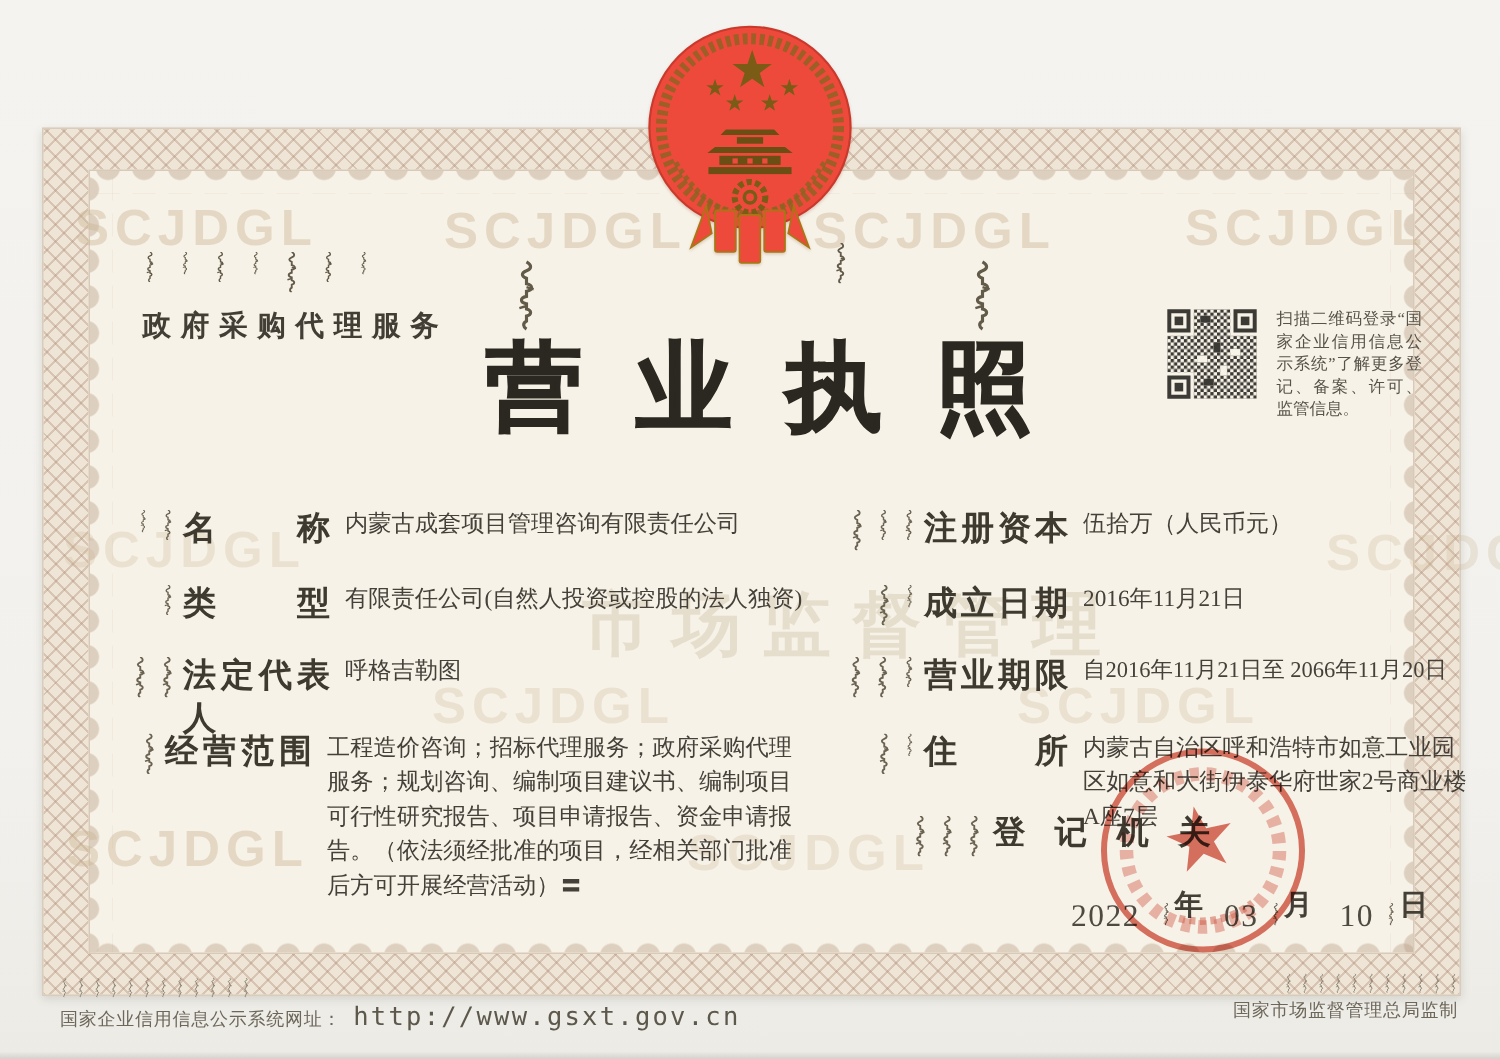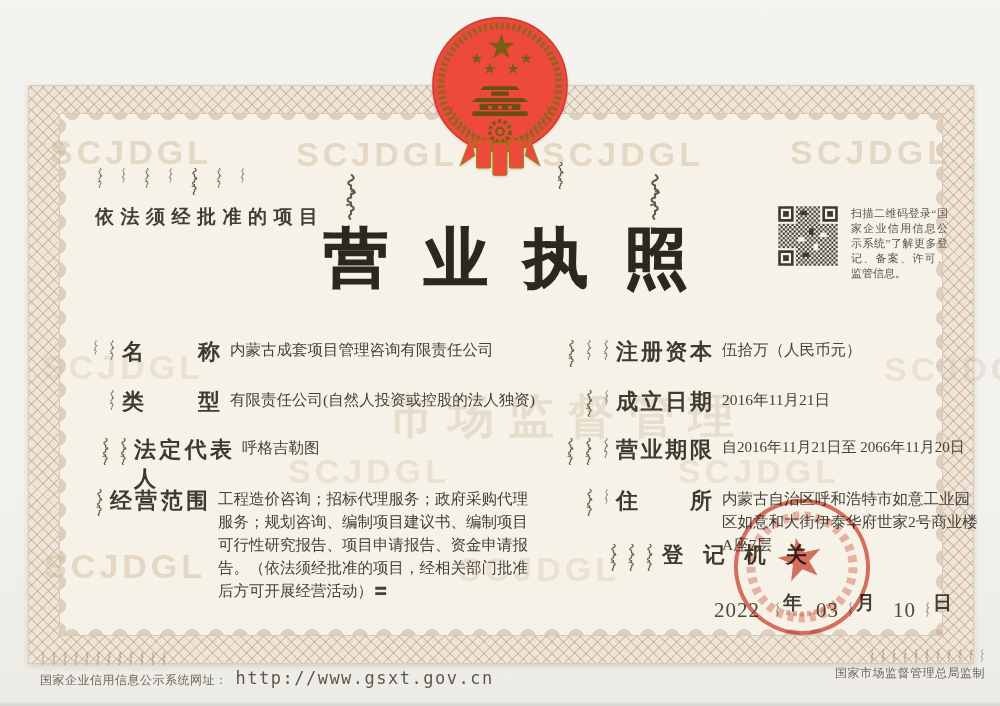--- a/index.html
+++ b/index.html
@@ -89,21 +89,21 @@
   .dgap{width:14px;}
   
   .seal{position:absolute;left:715px;top:480px;z-index:4;mix-blend-mode:multiply;opacity:.88;}
   
   .emblem{position:absolute;left:427px;top:12px;z-index:5;filter:drop-shadow(0 1px 1px rgba(120,60,40,.25));}
   
   .footer-block{position:absolute;z-index:3;}
   .ft-mong{display:flex;gap:5px;color:#878071;margin-bottom:3px;}
   .ft-text{font-size:12px;color:#6d675a;letter-spacing:.5px;}
   .ft-url{font-family:"DejaVu Sans Mono","Liberation Mono",monospace;font-size:17px;letter-spacing:1.5px;margin-left:8px;color:#5d584c;}
-  .footer-right{right:15px;text-align:right;}
+  .footer-right{right:28px;text-align:right;}
   .footer-right .ft-mong{justify-content:flex-end;}
   .stage::after{
     content:"";position:absolute;left:0;right:0;bottom:0;height:5px;
     background:linear-gradient(180deg,transparent,rgba(60,55,45,.14));
   }
 </style>
 </head>
 <body>
 
 <svg width="0" height="0" style="position:absolute" aria-hidden="true">
@@ -186,21 +186,21 @@
         <use href="#mg"></use>
       </svg>
     <svg class="mg s">
         <use href="#mg"></use>
       </svg>
     <svg class="mg xs">
         <use href="#mg"></use>
       </svg>
   </div>
 
-  <div class="credit-label">依法须经批准的项目</div>
+  <div class="credit-label">政府采购代理服务</div>
 
   <div class="mong-row" style="left:344px;top:166px">
     <svg class="mg t">
         <use href="#mg"></use>
       </svg>
   </div>
   <div class="mong-row" style="left:556px;top:162px">
     <svg class="mg m">
         <use href="#mg"></use>
       </svg>
@@ -252,21 +252,21 @@
   <div class="row" style="left:66px;top:388px">
     <span class="mgc" style="width:50px;padding-right:6px">
       <svg class="mg s">
           <use href="#mg"></use>
         </svg>
     </span>
     <span class="flabel" style="width:98px">类型</span>
     <span class="fvalue" style="width:322px">有限责任公司(自然人投资或控股的法人独资)</span>
   </div>
 
-  <div class="row" style="left:78px;top:436px">
+  <div class="row" style="left:66px;top:436px">
     <span class="mgc" style="width:50px;padding-right:6px">
       <svg class="mg m">
           <use href="#mg"></use>
         </svg>
       <svg class="mg m">
           <use href="#mg"></use>
         </svg>
     </span>
     <span class="flabel" style="width:98px">法定代表人</span>
     <span class="fvalue" style="width:322px">呼格吉勒图</span>

